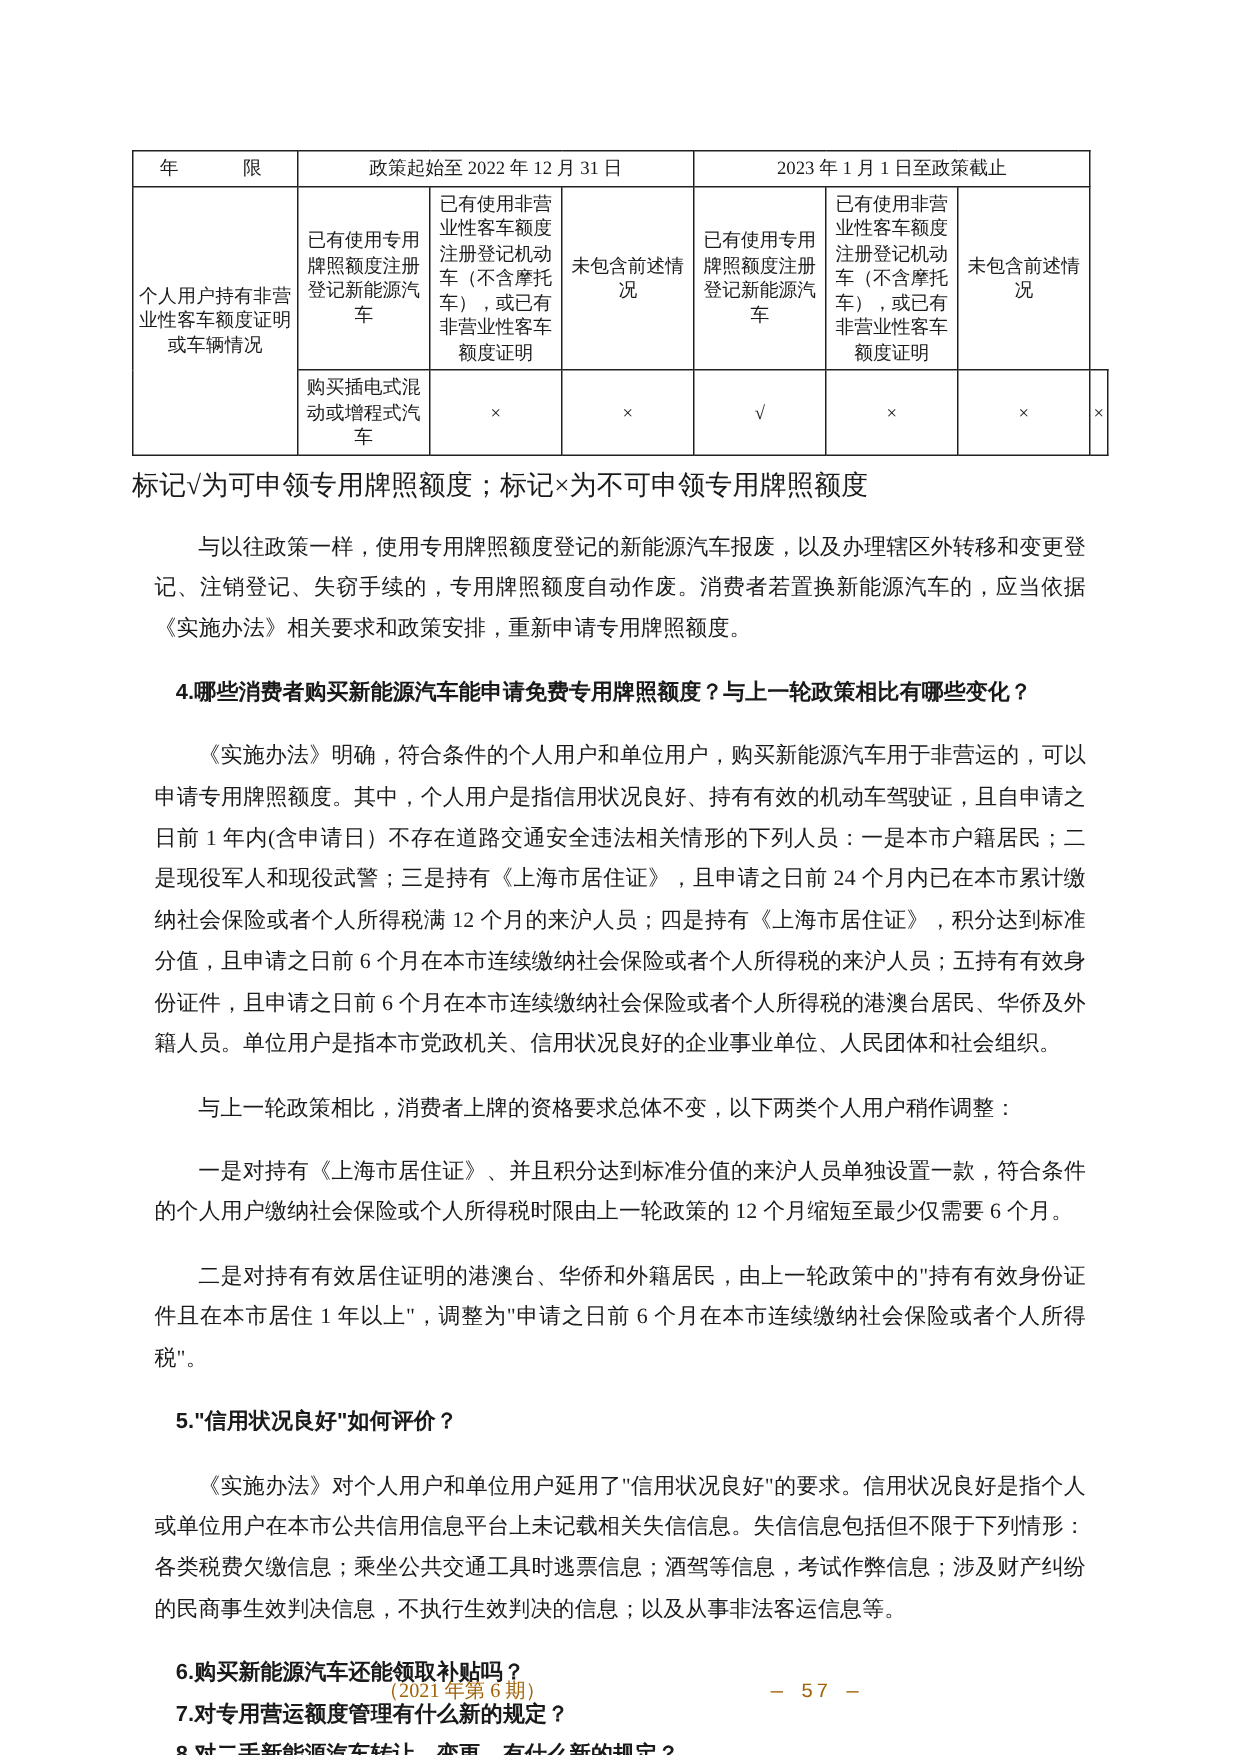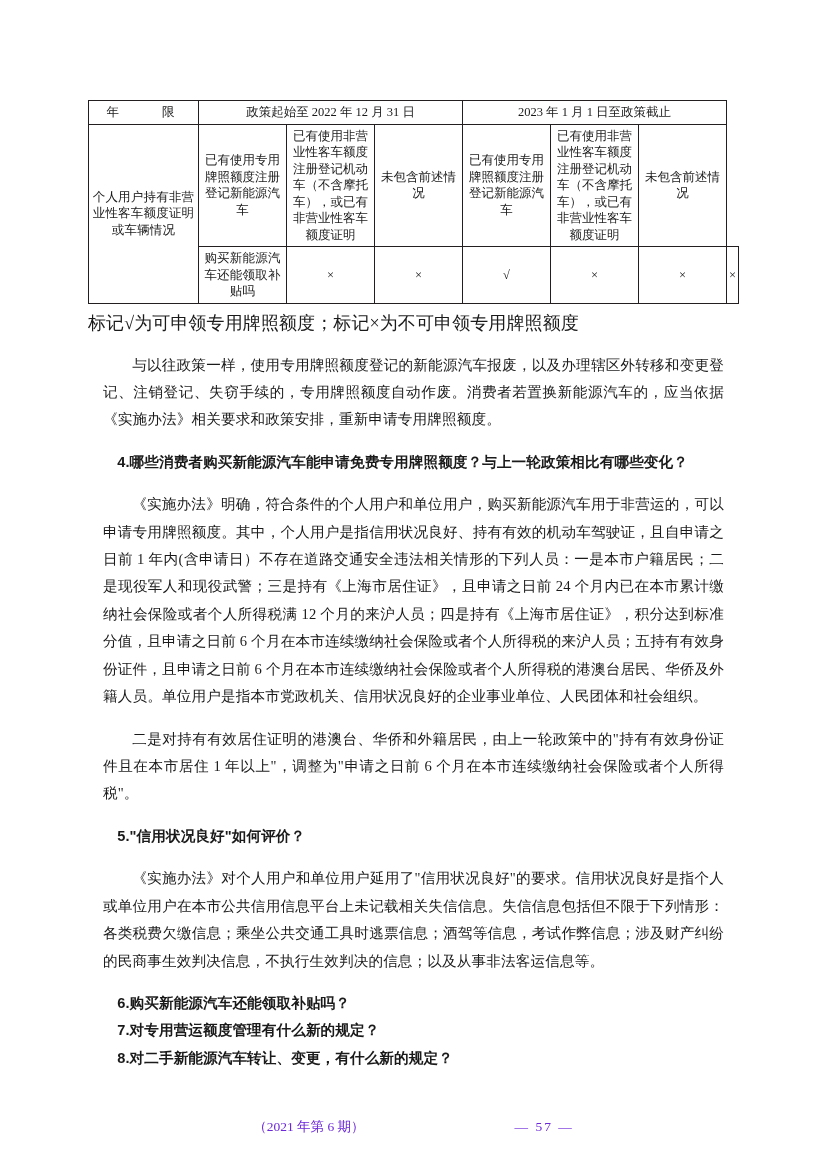--- a/index.html
+++ b/index.html
@@ -101,24 +101,25 @@
   .footer {
     position: absolute;
     left: 0;
     bottom: 34px;
     width: 827px;
     display: flex;
     justify-content: center;
     align-items: baseline;
     gap: 150px;
     font-size: 13.5px;
-    color: #6d28d9;
+    color: #a16207;
   }
   .footer .pageno {
     letter-spacing: 2px;
+    font-family: Liberation Mono, monospace;
   }
 </style>
 </head>
 <body>
 
 <div class="page">
 
   <div class="content">
 
     <table class="policy">
@@ -141,37 +142,39 @@
         <td class="rowlabel" rowspan="2">个人用户持有非营业性客车额度证明或车辆情况</td>
         <td class="vcell">已有使用专用牌照额度注册登记新能源汽车</td>
         <td class="vcell">已有使用非营业性客车额度注册登记机动车（不含摩托车），或已有非营业性客车额度证明</td>
         <td class="vcell">未包含前述情况</td>
         <td class="vcell">已有使用专用牌照额度注册登记新能源汽车</td>
         <td class="vcell">已有使用非营业性客车额度注册登记机动车（不含摩托车），或已有非营业性客车额度证明</td>
         <td class="vcell">未包含前述情况</td>
       </tr>
 
       <tr>
-        <td class="rowlabel">购买新能源汽车还能领取补贴吗</td>
+        <td class="rowlabel">购买插电式混动或增程式汽车</td>
         <td class="mark">×</td>
         <td class="mark">×</td>
         <td class="mark">√</td>
         <td class="mark">×</td>
         <td class="mark">×</td>
         <td class="mark">×</td>
       </tr>
     </tbody>
       </table>
 
     <p class="note">标记√为可申领专用牌照额度；标记×为不可申领专用牌照额度</p>
 
     <p class="para">与以往政策一样，使用专用牌照额度登记的新能源汽车报废，以及办理辖区外转移和变更登记、注销登记、失窃手续的，专用牌照额度自动作废。消费者若置换新能源汽车的，应当依据《实施办法》相关要求和政策安排，重新申请专用牌照额度。</p>
 
     <p class="qhead">4.哪些消费者购买新能源汽车能申请免费专用牌照额度？与上一轮政策相比有哪些变化？</p>
     <p class="para">《实施办法》明确，符合条件的个人用户和单位用户，购买新能源汽车用于非营运的，可以申请专用牌照额度。其中，个人用户是指信用状况良好、持有有效的机动车驾驶证，且自申请之日前 1 年内(含申请日）不存在道路交通安全违法相关情形的下列人员：一是本市户籍居民；二是现役军人和现役武警；三是持有《上海市居住证》，且申请之日前 24 个月内已在本市累计缴纳社会保险或者个人所得税满 12 个月的来沪人员；四是持有《上海市居住证》，积分达到标准分值，且申请之日前 6 个月在本市连续缴纳社会保险或者个人所得税的来沪人员；五持有有效身份证件，且申请之日前 6 个月在本市连续缴纳社会保险或者个人所得税的港澳台居民、华侨及外籍人员。单位用户是指本市党政机关、信用状况良好的企业事业单位、人民团体和社会组织。</p>
+    <p class="para">与上一轮政策相比，消费者上牌的资格要求总体不变，以下两类个人用户稍作调整：</p>
+    <p class="para">一是对持有《上海市居住证》、并且积分达到标准分值的来沪人员单独设置一款，符合条件的个人用户缴纳社会保险或个人所得税时限由上一轮政策的 12 个月缩短至最少仅需要 6 个月。</p>
     <p class="para">二是对持有有效居住证明的港澳台、华侨和外籍居民，由上一轮政策中的"持有有效身份证件且在本市居住 1 年以上"，调整为"申请之日前 6 个月在本市连续缴纳社会保险或者个人所得税"。</p>
 
     <p class="qhead">5."信用状况良好"如何评价？</p>
     <p class="para">《实施办法》对个人用户和单位用户延用了"信用状况良好"的要求。信用状况良好是指个人或单位用户在本市公共信用信息平台上未记载相关失信信息。失信信息包括但不限于下列情形：各类税费欠缴信息；乘坐公共交通工具时逃票信息；酒驾等信息，考试作弊信息；涉及财产纠纷的民商事生效判决信息，不执行生效判决的信息；以及从事非法客运信息等。</p>
 
     <p class="qhead">6.购买新能源汽车还能领取补贴吗？</p>
 
     <p class="qhead">7.对专用营运额度管理有什么新的规定？</p>
 
     <p class="qhead">8.对二手新能源汽车转让、变更，有什么新的规定？</p>

